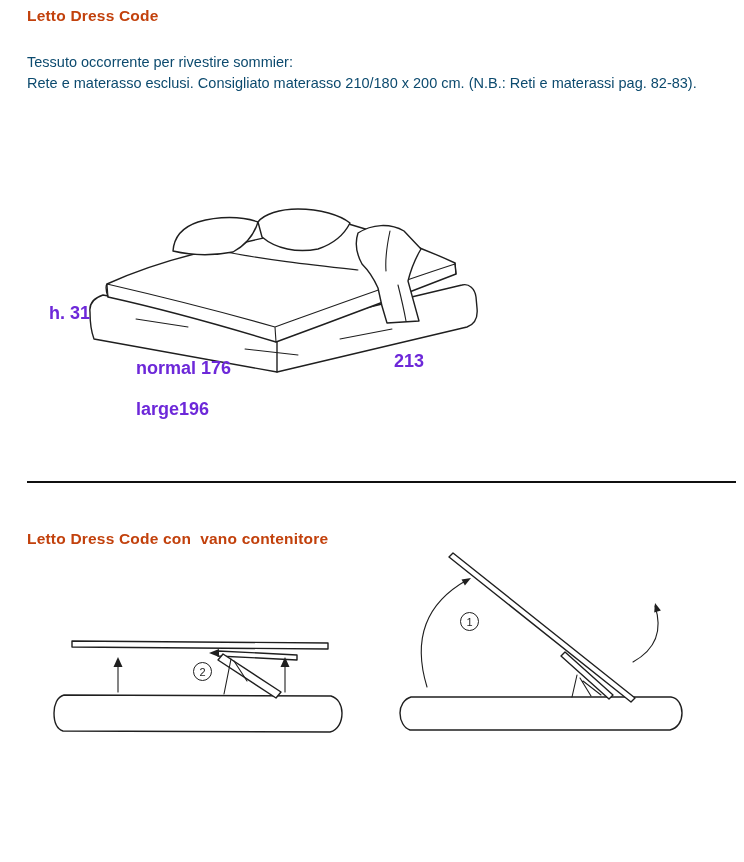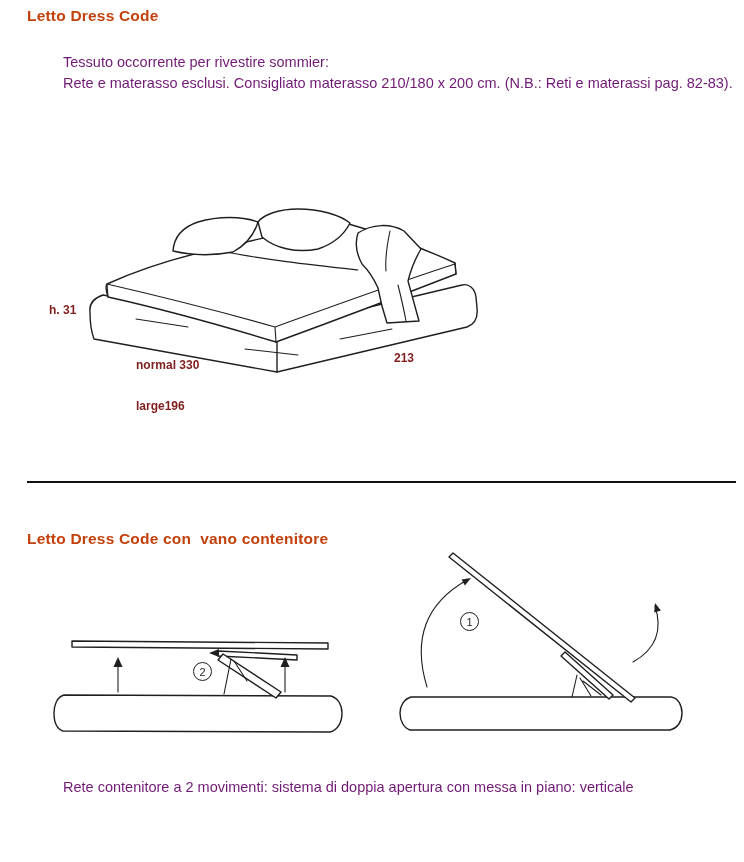--- a/index.html
+++ b/index.html
@@ -4,30 +4,30 @@
 <style>
   html,body{margin:0;padding:0;background:#fff;}
   .page{
     position:relative;width:744px;height:862px;background:#ffffff;
     font-family:"Liberation Sans",sans-serif;color:#2a2a2a;overflow:hidden;
   }
   .title{position:absolute;margin:0;font-size:15.5px;font-weight:bold;color:#c2410c;
     letter-spacing:.2px;white-space:pre-wrap;}
   .t1{left:27px;top:7px;}
   .t2{left:27px;top:490px;margin-top:40px;}
-  .bodytext{position:absolute;font-size:14.5px;line-height:21px;color:#701a75;margin-left:36px;}
+  .bodytext{position:absolute;font-size:14.5px;line-height:21px;color:#0c4a6e;}
   .bodytext .line{white-space:pre-wrap;}
   .p1{left:27px;top:52px;}
   .caption{left:27px;top:777px;}
   .divider{position:absolute;left:27px;top:481px;width:709px;height:2px;background:#101010;}
   .fig{position:absolute;}
   .bed-figure{left:40px;top:203px;}
   .lift-figure{left:50px;top:555px;}
   .tilt-figure{left:395px;top:540px;}
-  .dim{position:absolute;font-size:12px;font-weight:bold;color:#7f1d1d;white-space:pre-wrap;}
+  .dim{position:absolute;font-size:18px;font-weight:bold;color:#6d28d9;white-space:pre-wrap;}
   .dim-h{left:49px;top:303px;}
   .dim-normal{left:136px;top:358px;}
   .dim-large{left:136px;top:399px;}
   .dim-213{left:394px;top:351px;}
   .step-badge{
     position:absolute;width:19px;height:19px;border:1.4px solid #1f1f1f;border-radius:50%;
     display:flex;align-items:center;justify-content:center;
     font-size:11px;color:#1f1f1f;background:#fff;box-sizing:border-box;
   }
   .badge-1{left:460px;top:612px;}
@@ -76,21 +76,21 @@
       <path class="wht" d="M218,19 C224,11 240,6 258,6 C280,6 300,12 310,20 C304,32 293,41 278,46 C257,50 236,46 222,34 Z"></path>
     </g>
 
     <g>
       <path class="wht" d="M318,30 C332,21 350,20 364,28 L381,46 C375,56 371,66 368,78 L379,118 L347,120 C343,108 340,96 338,85 C334,76 329,68 322,61 C316,50 315,39 318,30 Z"></path>
       <path class="thin" d="M350,28 C347,42 345,55 346,68 M358,82 C361,94 364,107 366,118"></path>
     </g>
   </svg>
 
   <div class="dim dim-h">h. 31</div>
-  <div class="dim dim-normal">normal 330</div>
+  <div class="dim dim-normal">normal 176</div>
   <div class="dim dim-large">large196</div>
   <div class="dim dim-213">213</div>
 
   <div class="divider"></div>
 
   <h2 class="title t2">Letto Dress Code con  vano contenitore</h2>
 
   <svg class="fig lift-figure" width="300" height="190" viewBox="0 0 300 190">
     <g>
       <path class="wht" d="M14,140 C7,142 4,150 4,158 C4,167 7,174 13,176 L280,177 C288,175 292,167 292,158 C292,150 288,143 281,141 Z"></path>
@@ -134,16 +134,15 @@
   </svg>
 
   <div class="step-badge badge-1">
     <span>1</span>
   </div>
   <div class="step-badge badge-2">
     <span>2</span>
   </div>
 
   <div class="bodytext caption">
-    <div class="line">Rete contenitore a 2 movimenti: sistema di doppia apertura con messa in piano: verticale</div>
   </div>
 
 </div>
 
 </body></html>

